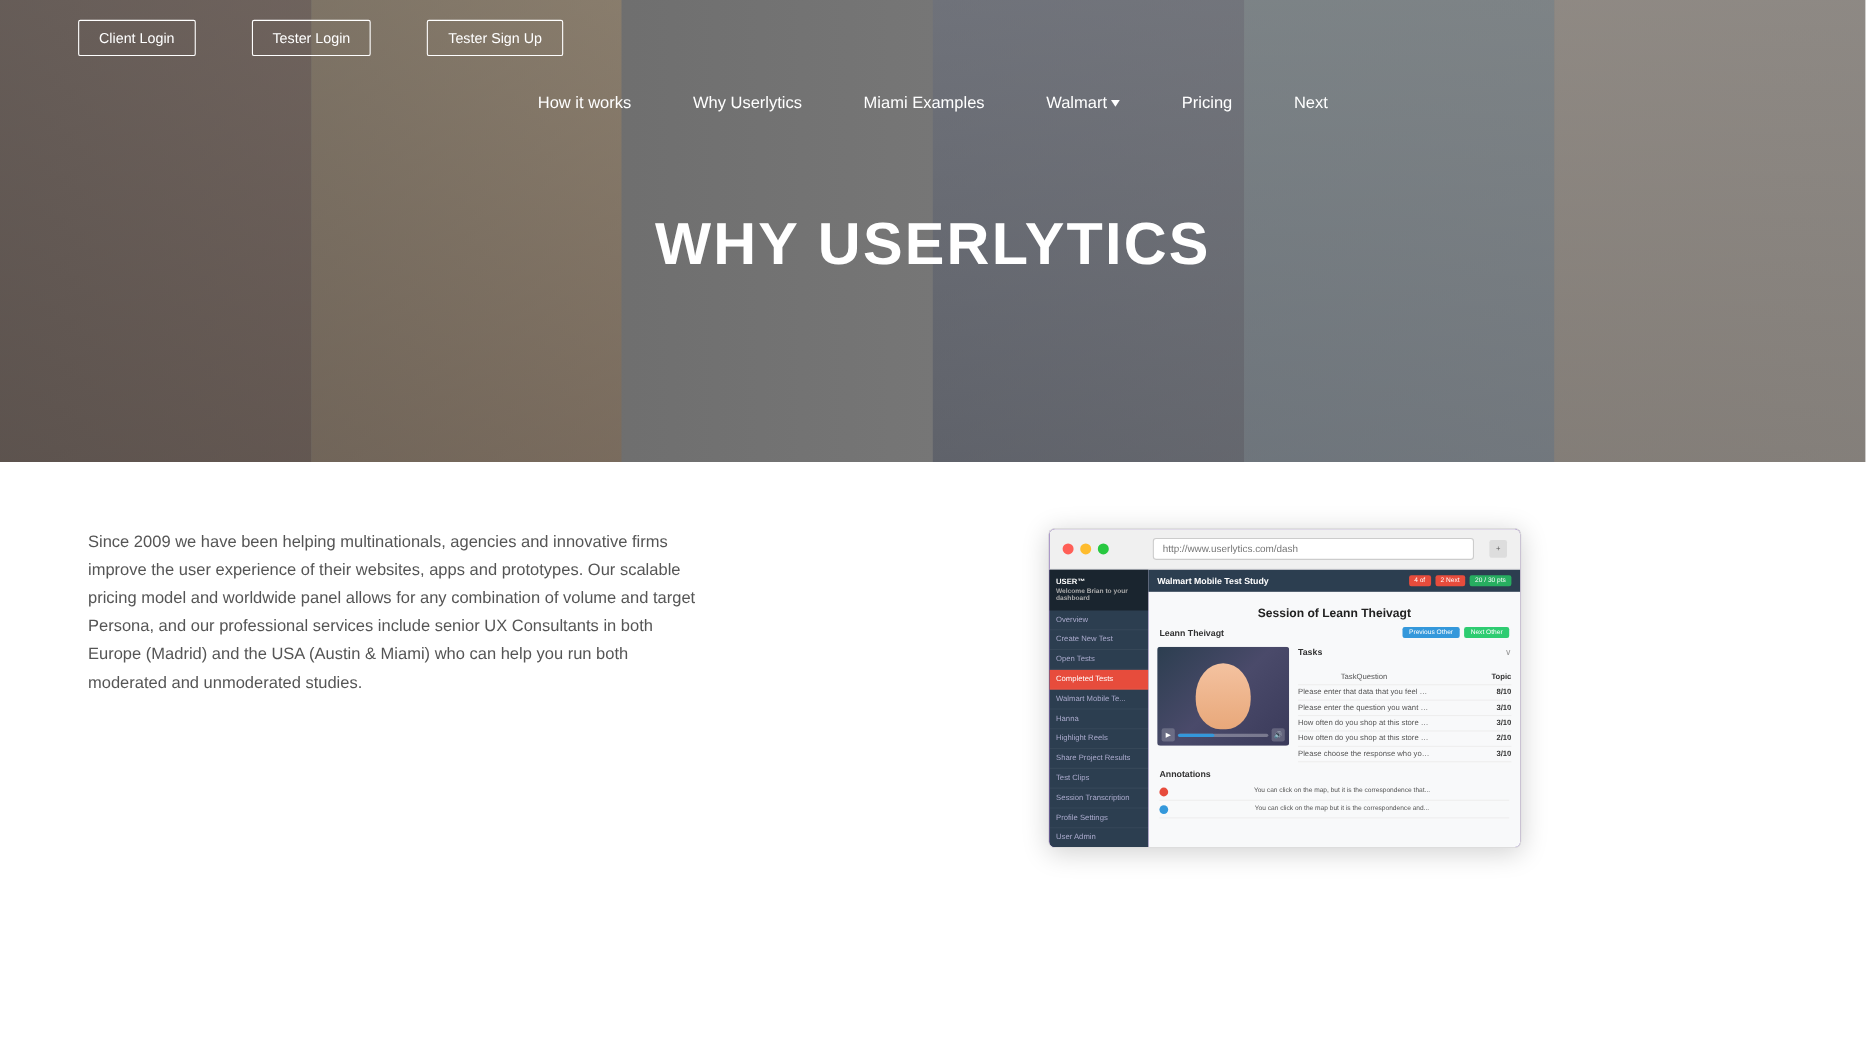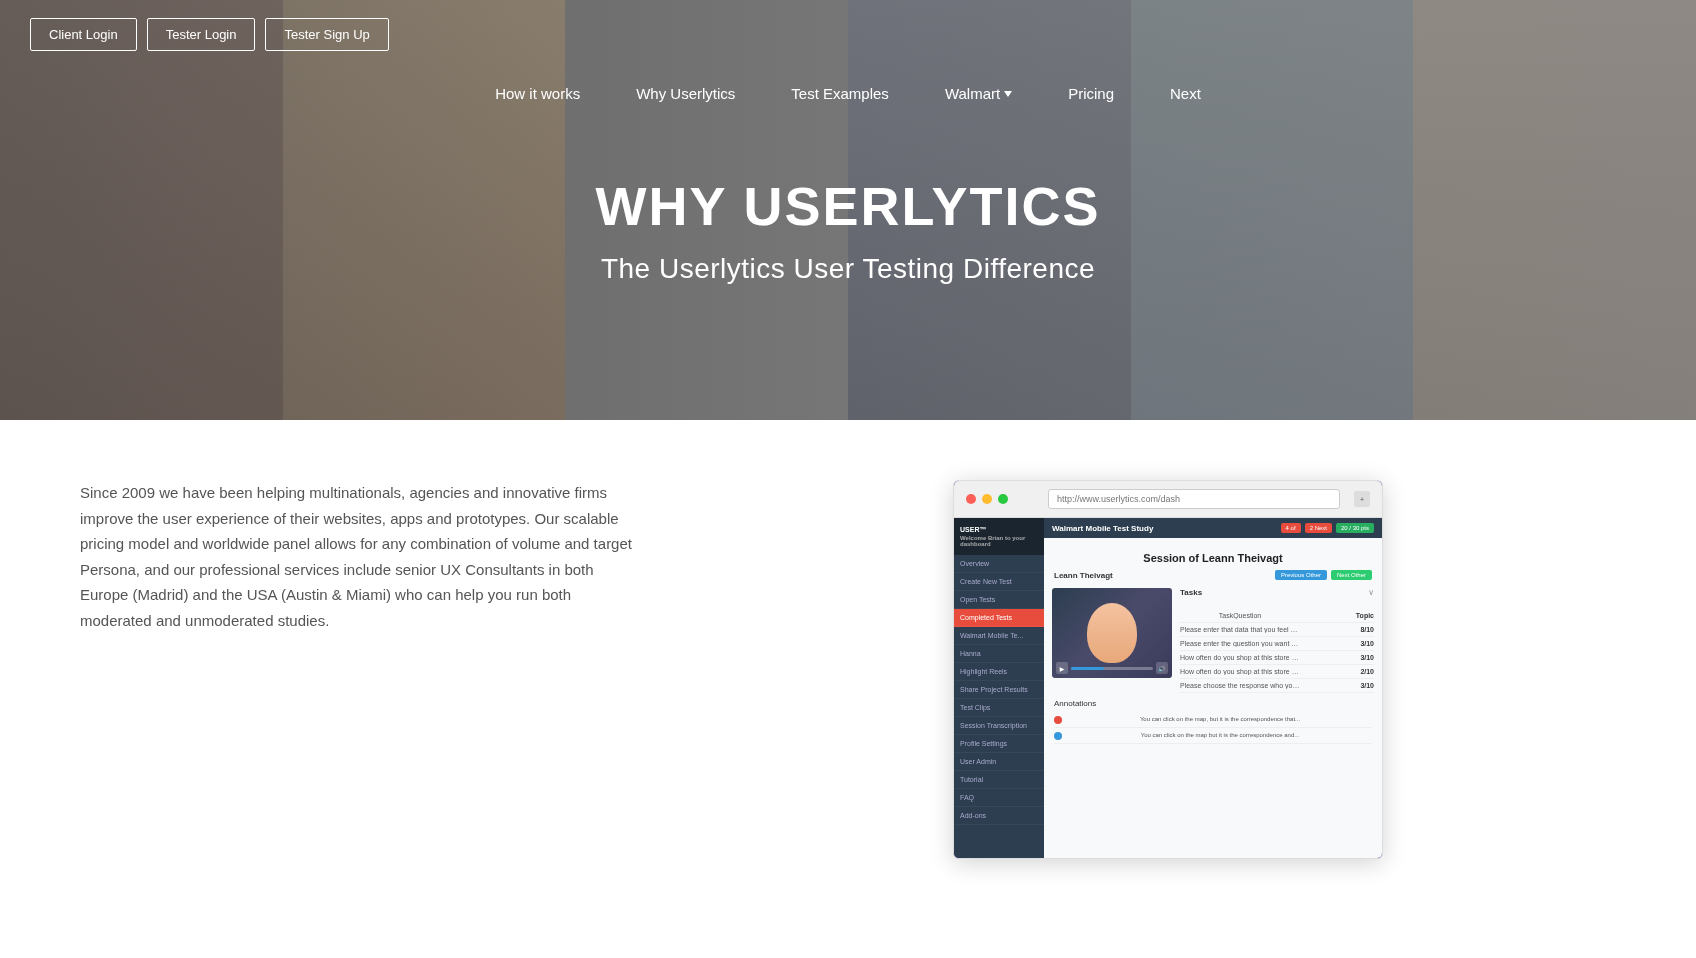--- a/index.html
+++ b/index.html
@@ -89,20 +89,21 @@
     .auth-btn {
       padding: 8px 18px;
       border: 1.5px solid #fff;
       background: transparent;
       color: #fff;
       font-size: 13px;
       font-weight: 500;
       cursor: pointer;
       border-radius: 2px;
       white-space: nowrap;
+      margin-left: 41px;
     }
 
     
     .nav-area {
       position: absolute;
       top: 0; left: 0; right: 0;
       display: flex;
       justify-content: center;
       align-items: center;
       padding-top: 85px;
@@ -307,21 +308,21 @@
       border-radius: 2px;
       font-size: 7px;
       display: flex;
       align-items: center;
       justify-content: center;
       color: #555;
     }
 
     .app-layout {
       display: flex;
-      height: 340px;
+      height: 252px;
     }
 
     .app-sidebar {
       width: 90px;
       background: #2c3e50;
       display: flex;
       flex-direction: column;
     }
 
     .app-sidebar-header {
@@ -545,21 +546,21 @@
 
     .annotations-header {
       display: flex;
       justify-content: space-between;
       align-items: center;
       margin-bottom: 4px;
     }
 
     .annotations-title {
       font-size: 8px;
-      font-weight: 400;
+      font-weight: 700;
       color: #333;
     }
 
     .annotation-row {
       display: flex;
       gap: 6px;
       padding: 3px 0;
       border-bottom: 1px solid #eee;
     }
 
@@ -588,21 +589,21 @@
     <button class="auth-btn">Client Login</button>
     <button class="auth-btn">Tester Login</button>
     <button class="auth-btn">Tester Sign Up</button>
   </div>
 </div>
 
 <div class="nav-area">
   <nav class="nav-links">
     <a class="nav-link">How it works</a>
     <a class="nav-link">Why Userlytics</a>
-    <a class="nav-link">Test Examples</a>
+    <a class="nav-link">Miami Examples</a>
     <a class="nav-link nav-features">
       <span>Walmart</span>
       <span class="chevron-down"></span>
     </a>
     <a class="nav-link">Pricing</a>
     <a class="nav-link">Next</a>
   </nav>
 </div>
 
 <div class="hero">
@@ -610,21 +611,20 @@
     <div class="hero-person p1"></div>
     <div class="hero-person p2"></div>
     <div class="hero-person p3"></div>
     <div class="hero-person p4"></div>
     <div class="hero-person p5"></div>
     <div class="hero-person p6"></div>
   </div>
   <div class="hero-bg"></div>
   <div class="hero-content">
     <h1 class="hero-title">WHY USERLYTICS</h1>
-    <p class="hero-subtitle">The Userlytics User Testing Difference</p>
   </div>
 </div>
 
 <div class="main-content">
   <div class="left-col">
     <p class="section-body">Since 2009 we have been helping multinationals, agencies and innovative firms improve the user experience of their websites, apps and prototypes. Our scalable pricing model and worldwide panel allows for any combination of volume and target Persona, and our professional services include senior UX Consultants in both Europe (Madrid) and the USA (Austin &amp; Miami) who can help you run both moderated and unmoderated studies.</p>
   </div>
 
   <div class="right-col">
 

